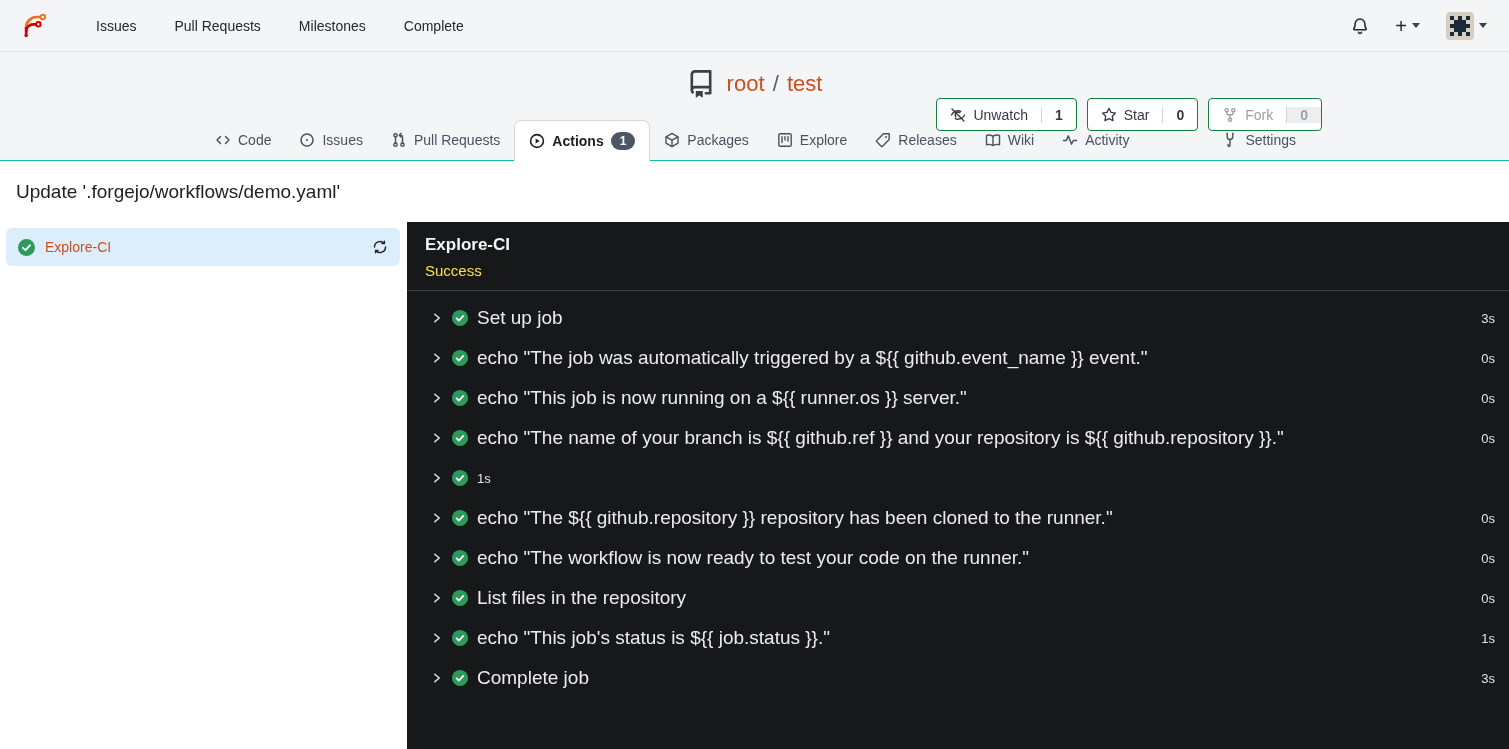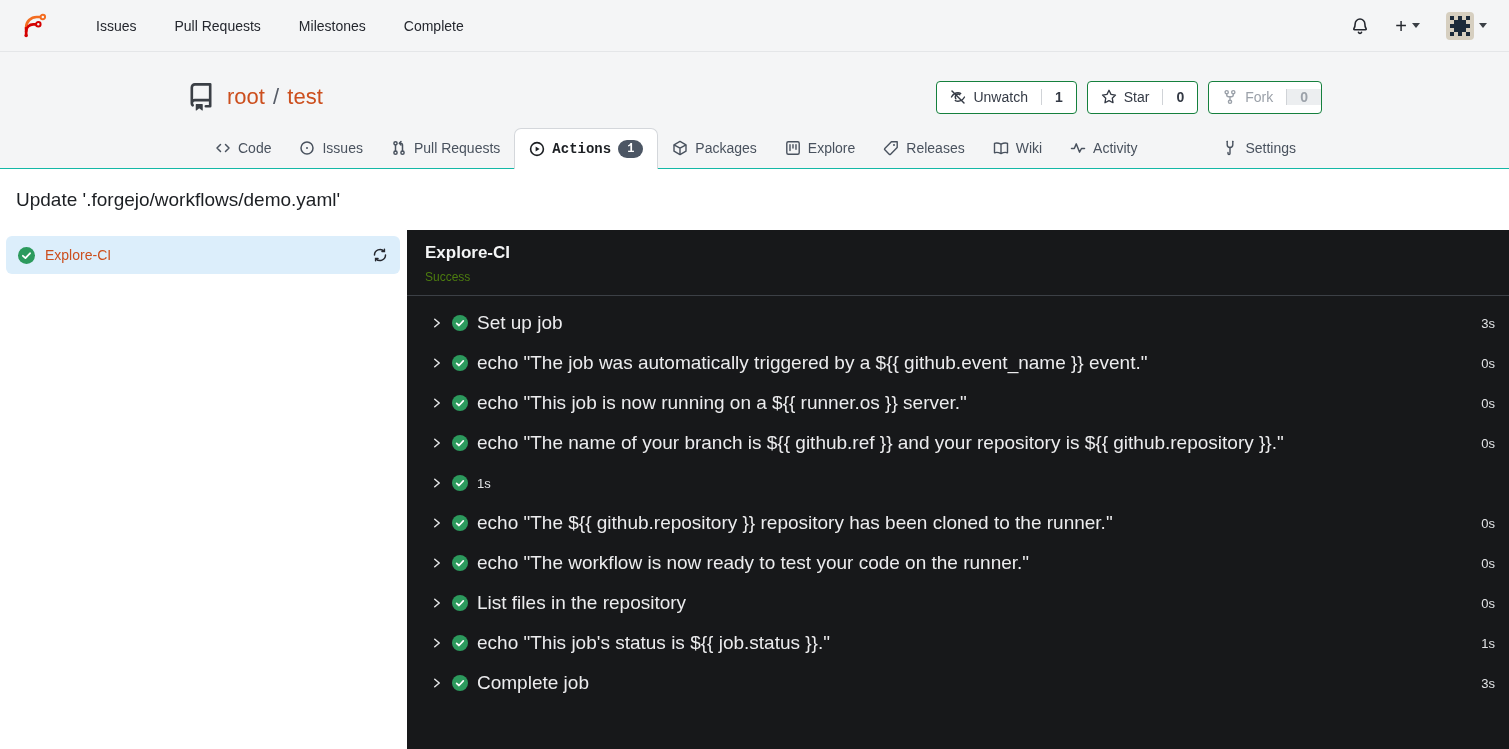--- a/index.html
+++ b/index.html
@@ -27,21 +27,21 @@
   .plus-glyph { font-size: 20px; font-weight: 400; line-height: 1; }
   .caret-down {
     width: 0; height: 0; border-left: 4px solid transparent;
     border-right: 4px solid transparent; border-top: 5px solid #3a3f45;
   }
   .avatar { width: 28px; height: 28px; border-radius: 4px; overflow: hidden; }
 
   
   .repo-header { background: #f4f5f6; padding-top: 18px; }
   .repo-header-inner {
-    width: 1135px; margin: 8px auto; display: flex; align-items: center; height: 38px;
+    width: 1135px; margin: 0 auto; display: flex; align-items: center; height: 38px; flex-direction: column;
   }
   .repo-title { display: flex; align-items: center; gap: 12px; font-size: 22px; }
   .repo-title .repo-link { color: #cc4f1e; cursor: pointer; }
   .repo-title .repo-sep { color: #555b66; margin: 0 2px; }
   .repo-actions { margin-left: auto; display: flex; gap: 10px; }
   .action-btn {
     display: inline-flex; align-items: center; border: 1px solid #15803d;
     border-radius: 4px; background: #ffffff; overflow: hidden; height: 33px;
     font-size: 14px; color: #343a45; cursor: pointer;
   }
@@ -57,21 +57,21 @@
   .tabs-wrap { background: #f4f5f6; border-bottom: 1px solid #14b8a6; margin-top: 12px; }
   .tabs { width: 1135px; margin: 0 auto; display: flex; align-items: flex-end; padding-left: 14px; }
   .tab {
     display: flex; align-items: center; gap: 7px; padding: 0 14px; height: 40px;
     font-size: 14px; color: #49525e; cursor: pointer; white-space: nowrap;
   }
   .tab .t-icon { color: #49525e; }
   .tab.active {
     background: #ffffff; border: 1px solid #d4d7db; border-bottom: none;
     border-radius: 7px 7px 0 0; height: 41px; margin-bottom: -1px;
-    font-weight: 700; color: #1c1f23; font-family: Liberation Mono, monospace;
+    font-weight: 700; color: #1c1f23;
   }
   .tab.active .t-icon { color: #1c1f23; }
   .tab-badge {
     background: #4c5664; color: #ffffff; font-size: 12px; font-weight: 600;
     border-radius: 10px; padding: 2px 9px; line-height: 1.2;
   }
   .tab-settings { margin-left: auto; margin-right: 12px; }
 
   
   .page-title-row { height: 61px; padding: 20px 0 0 16px; }
@@ -82,21 +82,21 @@
   .job-item {
     background: #dceefb; border-radius: 6px; height: 38px;
     display: flex; align-items: center; padding: 0 12px; gap: 10px; cursor: pointer;
   }
   .job-item .job-name { color: #cc4f1e; font-size: 14px; flex: 1; }
   .sync-btn { color: #24272e; cursor: pointer; display: flex; align-items: center; }
 
   .log-panel { flex: 1; background: #17181a; color: #ececee; }
   .log-header { padding: 13px 18px 0 18px; border-bottom: 1px solid #3c4046; }
   .log-title { font-size: 17px; font-weight: 600; color: #f4f5f6; }
-  .log-status { font-size: 12px; color: #4d7c0f; margin-top: 7px; padding-bottom: 11px; }
+  .log-status { font-size: 15px; color: #fde047; margin-top: 7px; padding-bottom: 11px; }
   .steps { padding-top: 7px; }
   .step {
     height: 40px; display: flex; align-items: center; gap: 9px;
     padding: 0 14px 0 24px; cursor: pointer;
   }
   .step .chev { color: #e6e7e9; }
   .step .step-name { flex: 1; font-size: 19px; color: #ececee; }
   .step .step-duration { font-size: 13px; color: #e2e4e6; }
 </style>
 </head>

